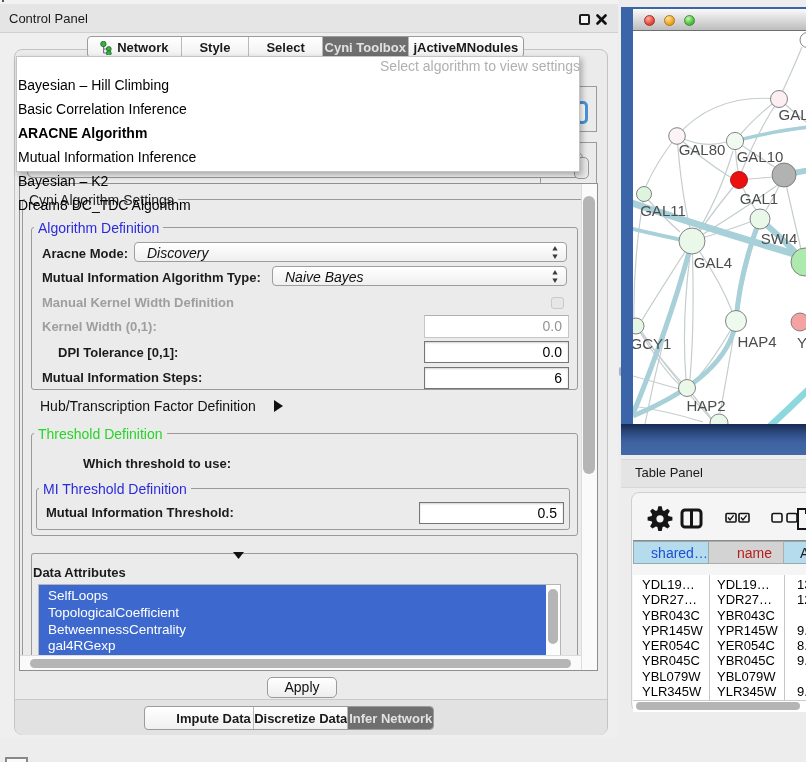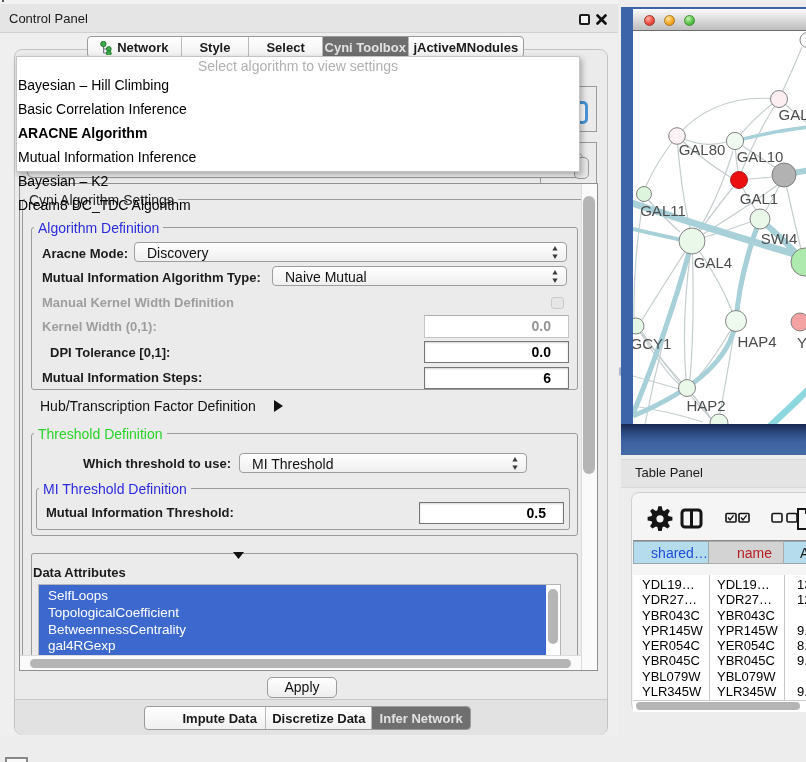--- a/index.html
+++ b/index.html
@@ -4,24 +4,24 @@
 <style>
   html,body{margin:0;padding:0;}
   #root{position:relative;width:806px;height:762px;background:#ededed;
     font-family:"Liberation Sans",sans-serif;overflow:hidden;}
   .a{position:absolute;}
   .lbl{position:absolute;font-size:13px;font-weight:bold;color:#1b1b1b;white-space:nowrap;}
   .lblg{position:absolute;font-size:13px;font-weight:bold;color:#9e9e9e;white-space:nowrap;}
   .combo{position:absolute;border:1px solid #9e9e9e;border-radius:4px;
     background:linear-gradient(#ffffff,#efefef);box-sizing:border-box;
     font-size:14px;color:#111;}
-  .combo .ct{position:absolute;left:12px;top:1.5px;}
+  .combo .ct{position:absolute;left:12px;top:1.5px;font-style:italic;}
   .combo .st{position:absolute;right:6px;top:2px;width:10px;height:15px;}
   .field{position:absolute;background:#fff;box-sizing:border-box;font-size:14px;
-    text-align:right;padding-right:17px;color:#000;font-weight:bold;}
+    text-align:right;padding-right:6px;color:#000;}
   .grp{position:absolute;border:1px solid #9a9a9a;border-radius:3px;box-sizing:border-box;}
   .gt{position:absolute;font-size:14px;background:#ebebeb;padding:0 4px;white-space:nowrap;}
   .tabstrip{position:absolute;display:flex;background:linear-gradient(#ffffff,#f0f0f0);
     border:1px solid #9b9b9b;border-radius:4px;box-sizing:border-box;overflow:hidden;}
   .tab{font-size:13px;font-weight:bold;color:#1a1a1a;display:flex;align-items:center;justify-content:center;
     border-left:1px solid #b9b9b9;box-sizing:border-box;white-space:nowrap;}
   .tab:first-child{border-left:none;}
   .tab.sel{background:#6f6f6f;color:#e2e2e2;}
   .scrth{position:absolute;background:#b5b5b5;border-radius:6px;}
 </style>
@@ -78,55 +78,48 @@
   <div class="combo" style="left:134px;top:242px;width:433px;height:20px;">
     <span class="ct">Discovery</span>
     <svg class="st" viewBox="0 0 10 15">
         <path d="M5 1 L7.6 5.5 L2.4 5.5 Z" fill="#3a3a3a"></path>
         <path d="M5 14 L7.6 9.5 L2.4 9.5 Z" fill="#3a3a3a"></path>
       </svg>
   </div>
 
   <div class="lbl" style="left:42px;top:270px;">Mutual Information Algorithm Type:</div>
   <div class="combo" style="left:272px;top:266px;width:295px;height:20px;">
-    <span class="ct">Naive Mutual</span>
+    <span class="ct">Naive Bayes</span>
     <svg class="st" viewBox="0 0 10 15">
         <path d="M5 1 L7.6 5.5 L2.4 5.5 Z" fill="#3a3a3a"></path>
         <path d="M5 14 L7.6 9.5 L2.4 9.5 Z" fill="#3a3a3a"></path>
       </svg>
   </div>
 
   <div class="lblg" style="left:42px;top:295px;">Manual Kernel Width Definition</div>
   <div class="a" style="left:551px;top:297px;width:13px;height:12px;background:#e6e6e6;border:1px solid #c9c9c9;border-radius:3px;box-sizing:border-box;"></div>
 
   <div class="lblg" style="left:42px;top:319px;">Kernel Width (0,1):</div>
   <div class="field" style="left:424px;top:315px;width:145px;height:23px;border:1px solid #c6c6c6;border-top-color:#b0b0b0;color:#949494;line-height:21px;">0.0</div>
 
-  <div class="lbl" style="left:50px;top:345px;">DPI Tolerance [0,1]:</div>
+  <div class="lbl" style="left:58px;top:345px;">DPI Tolerance [0,1]:</div>
   <div class="field" style="left:424px;top:341px;width:145px;height:22px;border:1px solid #767676;box-shadow:inset 0 1px 2px rgba(0,0,0,0.18);line-height:20px;">0.0</div>
 
   <div class="lbl" style="left:42px;top:370px;">Mutual Information Steps:</div>
   <div class="field" style="left:424px;top:367px;width:145px;height:22px;border:1px solid #767676;box-shadow:inset 0 1px 2px rgba(0,0,0,0.18);line-height:20px;">6</div>
 
   <div class="a" style="left:40px;top:398px;font-size:14px;color:#111;">Hub/Transcription Factor Definition</div>
   <svg class="a" style="left:272px;top:399px;" width="12" height="14" viewBox="0 0 12 14">
       <path d="M2 1 L11 7 L2 13 Z" fill="#111"></path>
     </svg>
 
   <div class="grp" style="left:31px;top:433px;width:547px;height:103px;"></div>
   <div class="gt" style="left:34px;top:426px;color:#28d428;">Threshold Definition</div>
 
   <div class="lbl" style="left:83px;top:456px;">Which threshold to use:</div>
-  <div class="combo" style="left:239px;top:453px;width:288px;height:20px;">
-    <span class="ct">MI Threshold</span>
-    <svg class="st" viewBox="0 0 10 15">
-        <path d="M5 1 L7.6 5.5 L2.4 5.5 Z" fill="#3a3a3a"></path>
-        <path d="M5 14 L7.6 9.5 L2.4 9.5 Z" fill="#3a3a3a"></path>
-      </svg>
-  </div>
 
   <div class="grp" style="left:36px;top:488px;width:534px;height:42px;"></div>
   <div class="gt" style="left:39px;top:481px;color:#2b2bdd;">MI Threshold Definition</div>
 
   <div class="lbl" style="left:46px;top:505px;">Mutual Information Threshold:</div>
   <div class="field" style="left:419px;top:502px;width:145px;height:22px;border:1px solid #767676;box-shadow:inset 0 1px 2px rgba(0,0,0,0.18);line-height:20px;">0.5</div>
 
   <div class="grp" style="left:31px;top:553px;width:547px;height:105px;border-bottom:none;"></div>
   <svg class="a" style="left:232px;top:550px;" width="13" height="10" viewBox="0 0 13 10">
       <path d="M1 2 L12 2 L6.5 9 Z" fill="#111"></path>
@@ -141,28 +134,28 @@
   <div class="scrth" style="left:548px;top:589px;width:10px;height:55px;"></div>
 
   <div class="a" style="left:581px;top:184px;width:16px;height:486px;background:#fafafa;border-left:1px solid #dcdcdc;box-sizing:border-box;"></div>
   <div class="scrth" style="left:583px;top:196px;width:12px;height:278px;"></div>
   <div class="a" style="left:20px;top:655px;width:561px;height:15px;background:#fafafa;border-top:1px solid #dcdcdc;box-sizing:border-box;"></div>
   <div class="scrth" style="left:30px;top:659px;width:541px;height:9px;"></div>
 
   <div class="a" style="left:267px;top:677px;width:70px;height:21px;border:1px solid #9a9a9a;border-radius:5px;background:linear-gradient(#ffffff,#ededed);box-sizing:border-box;text-align:center;font-size:14px;color:#111;line-height:19px;">Apply</div>
 
   <div class="a" style="left:15px;top:699px;width:592px;height:35px;background:#e2e2e2;border-top:1px solid #c9c9c9;border-radius:0 0 8px 8px;"></div>
-  <div class="tabstrip" style="left:144px;top:706px;width:327px;height:24px;padding-left:29px;">
+  <div class="tabstrip" style="left:144px;top:706px;width:290px;height:24px;padding-left:29px;">
     <div class="tab" style="width:101px;">Impute Data</div>
     <div class="tab" style="width:117px;">Discretize Data</div>
     <div class="tab sel" style="width:109px;">Infer Network</div>
   </div>
 
   <div class="a" style="left:16px;top:56px;width:564px;height:116px;background:#fff;border:1px solid #c4c4c4;box-sizing:border-box;box-shadow:2px 3px 6px rgba(0,0,0,0.3);z-index:30;"></div>
-  <div class="a" style="left:16px;top:58px;width:564px;text-align:center;font-size:14px;color:#b0b0b0;z-index:31;">Select algorithm to view settings</div>
+  <div class="a" style="left:16px;top:58px;width:564px;text-align:right;font-size:14px;color:#b0b0b0;z-index:31;">Select algorithm to view settings</div>
   <div class="a" style="left:18px;top:73px;font-size:14px;color:#000;line-height:24px;z-index:31;">Bayesian – Hill Climbing<br>Basic Correlation Inference<br><b>ARACNE Algorithm</b><br>Mutual Information Inference<br>Bayesian – K2<br>Dream8 DC_TDC Algorithm</div>
 
   <div class="a" style="left:5px;top:757px;width:19px;height:12px;border:2px solid #888;background:linear-gradient(#fdfdfd,#e8e8e8);"></div>
 
   <div class="a" style="left:619px;top:367px;width:4px;height:9px;background:#aab3c6;border-radius:2px;"></div>
 
   <div class="a" style="left:621px;top:7px;width:185px;height:448px;background:#3c65a9;"></div>
   <div class="a" style="left:621px;top:424px;width:185px;height:31px;background:linear-gradient(#172a50 0px,#2c4a80 9px,#3e62a1 18px,#436aa6 31px);"></div>
   <div class="a" style="left:633px;top:9px;width:173px;height:22px;background:linear-gradient(#fafafa,#bdbdbd);border-bottom:1px solid #6f6f6f;box-sizing:border-box;"></div>
   <div class="a" style="left:644px;top:15px;width:11px;height:11px;border-radius:50%;background:radial-gradient(circle at 35% 28%,#ffada5,#ee4a3d 60%,#bb3327);border:0.5px solid #a03328;box-sizing:border-box;"></div>

